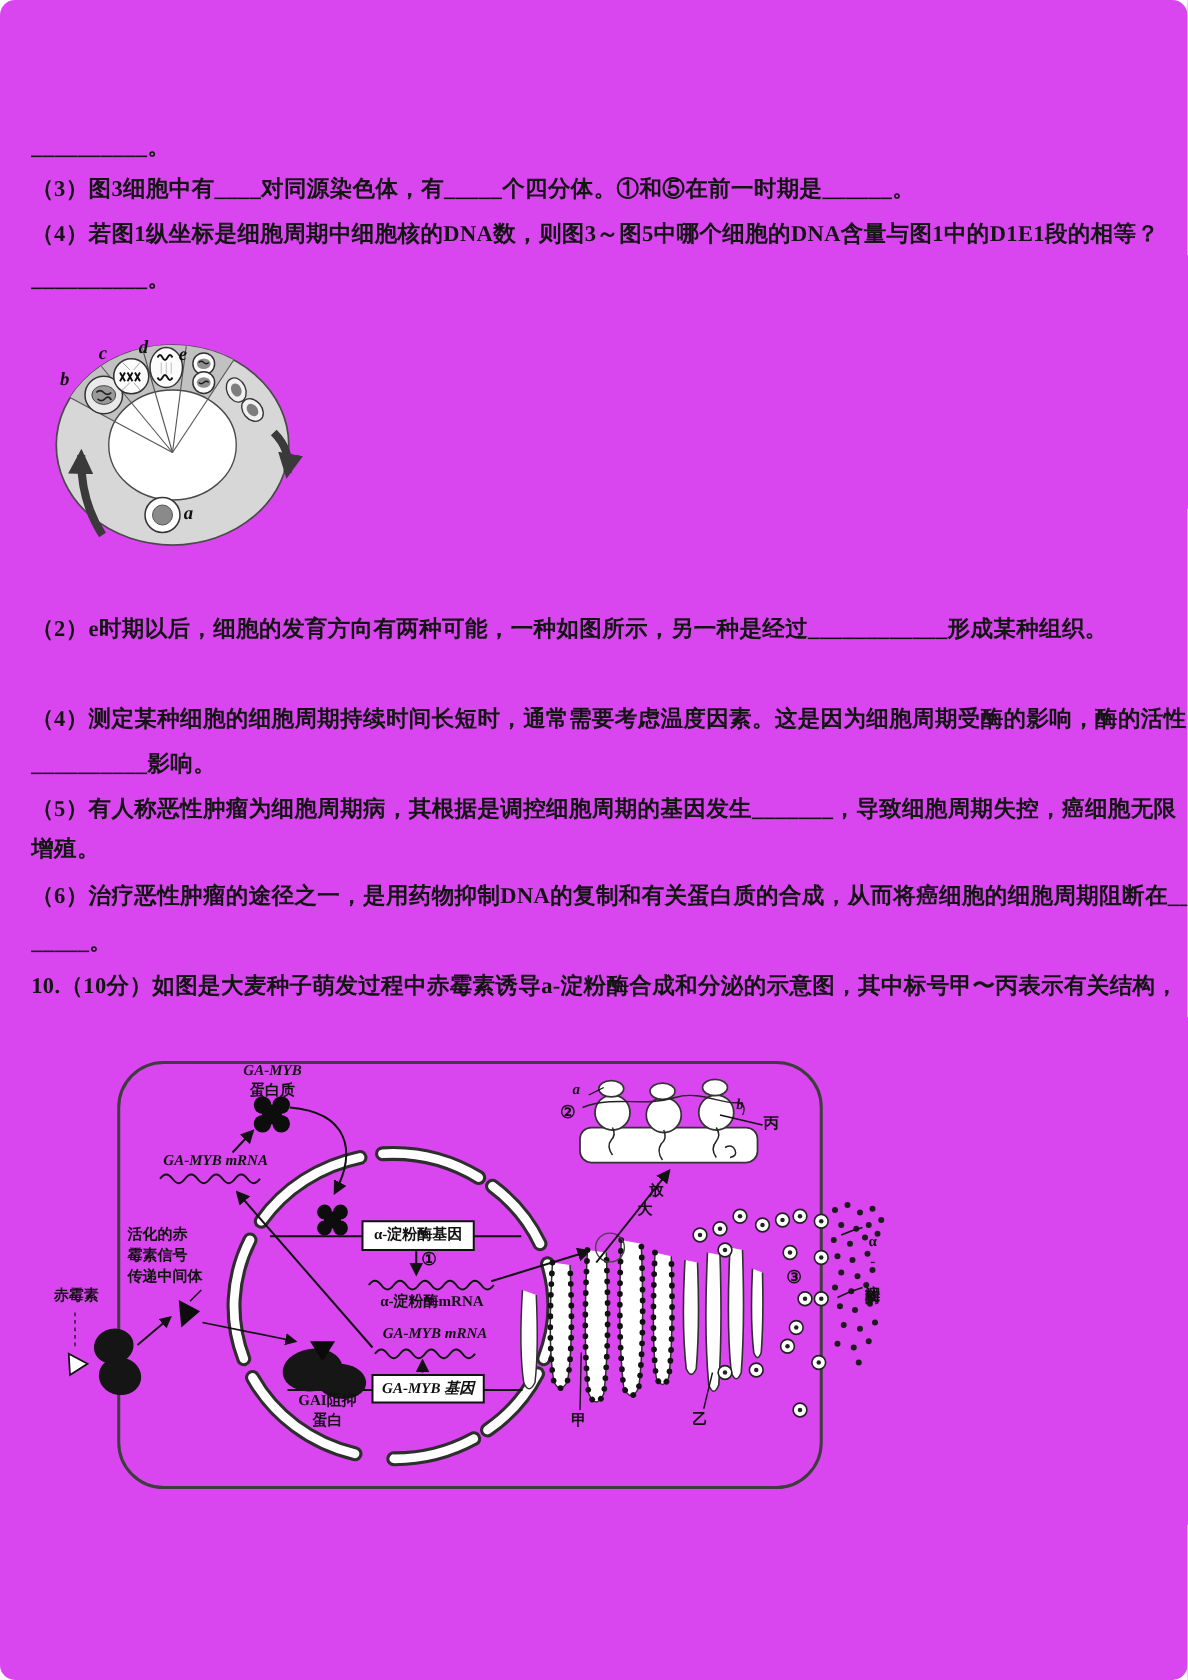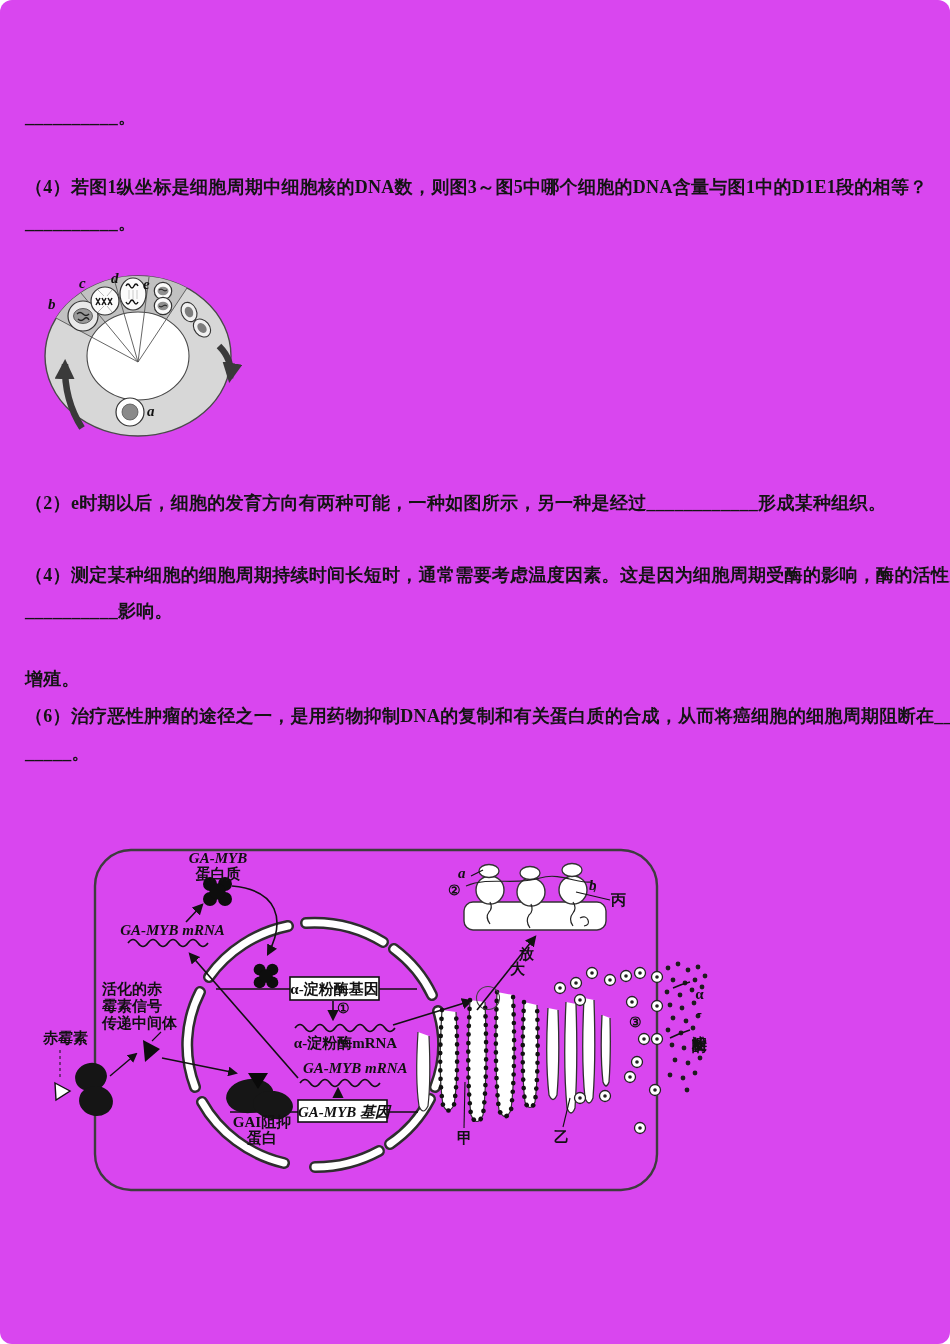--- a/index.html
+++ b/index.html
@@ -1,35 +1,36 @@
 <!DOCTYPE html>
 <html><head>
 <meta charset="utf-8">
 <style>
   html,body{margin:0;padding:0;background:#ffffff;}
   #page{position:relative;width:950px;height:1344px;background:#d946ef;overflow:hidden;
         font-family:"Liberation Serif","DejaVu Serif",serif;color:#111;border-radius:12px;}
   .line{position:absolute;left:25px;font-size:18px;font-weight:600;letter-spacing:0.3px;
         white-space:nowrap;color:#141414;}
   .fig{position:absolute;}
-  .dlabel{position:absolute;font-size:15px;font-weight:600;color:#111;white-space:nowrap;
+  .dlabel{position:absolute;font-size:12px;font-weight:600;color:#111;white-space:nowrap;
           line-height:1.1;font-family:"Liberation Serif","DejaVu Serif",serif;}
   .dlabel.it{font-style:italic;}
   .dlabel.ctr{text-align:center;}
   .dlabel.big{font-size:14px;}
   .vert{writing-mode:vertical-rl;text-orientation:upright;letter-spacing:2px;}
   svg{position:absolute;left:0;top:0;}
   .figlabel{position:absolute;font-size:15px;font-weight:700;font-style:italic;color:#111;}
 </style>
 </head>
 <body>
 
 <div id="page">
 
   <div class="line" style="top:105px">__________。</div>
+  <div class="line" style="top:139px">（3）图3细胞中有____对同源染色体，有_____个四分体。①和⑤在前一时期是______。</div>
   <div class="line" style="top:175px">（4）若图1纵坐标是细胞周期中细胞核的DNA数，则图3～图5中哪个细胞的DNA含量与图1中的D1E1段的相等？</div>
   <div class="line" style="top:211px">__________。</div>
 
 
   <div class="fig" style="left:38px;top:272px;width:205px;height:170px">
     <svg width="205" height="170" viewBox="0 0 205 170">
       <defs>
         <marker id="ah9" viewBox="0 0 10 10" refX="7.5" refY="5" markerWidth="3.1" markerHeight="3.1" orient="auto">
             <path d="M0,0 L10,5 L0,10 z" fill="#3a3a3a"></path>
           </marker>
@@ -90,24 +91,26 @@
     <div class="figlabel" style="left:10px;top:24px">b</div>
     <div class="figlabel" style="left:41px;top:3px">c</div>
     <div class="figlabel" style="left:73px;top:-2px">d</div>
     <div class="figlabel" style="left:105px;top:4px">e</div>
     <div class="figlabel" style="left:109px;top:131px">a</div>
   </div>
 
   <div class="line" style="top:491px">（2）e时期以后，细胞的发育方向有两种可能，一种如图所示，另一种是经过____________形成某种组织。</div>
   <div class="line" style="top:563px">（4）测定某种细胞的细胞周期持续时间长短时，通常需要考虑温度因素。这是因为细胞周期受酶的影响，酶的活性受</div>
   <div class="line" style="top:599px">__________影响。</div>
+  <div class="line" style="top:635px">（5）有人称恶性肿瘤为细胞周期病，其根据是调控细胞周期的基因发生_______，导致细胞周期失控，癌细胞无限</div>
   <div class="line" style="top:667px">增殖。</div>
   <div class="line" style="top:704px">（6）治疗恶性肿瘤的途径之一，是用药物抑制DNA的复制和有关蛋白质的合成，从而将癌细胞的细胞周期阻断在__</div>
   <div class="line" style="top:741px">_____。</div>
 
+  <div class="line" style="top:776px">10.（10分）如图是大麦种子萌发过程中赤霉素诱导a-淀粉酶合成和分泌的示意图，其中标号甲〜丙表示有关结构，</div>
 
   <div class="fig" style="left:40px;top:840px;width:760px;height:375px">
     <svg width="760" height="375" viewBox="0 0 760 375">
       <defs>
         <marker id="ah" viewBox="0 0 10 10" refX="8" refY="5" markerWidth="7" markerHeight="7" orient="auto">
             <path d="M0,0 L10,5 L0,10 z" fill="#111"></path>
           </marker>
       </defs>
 
       <rect x="55" y="10" width="562" height="340" rx="36" fill="none" stroke="#3d3d3d" stroke-width="2.4"></rect>

